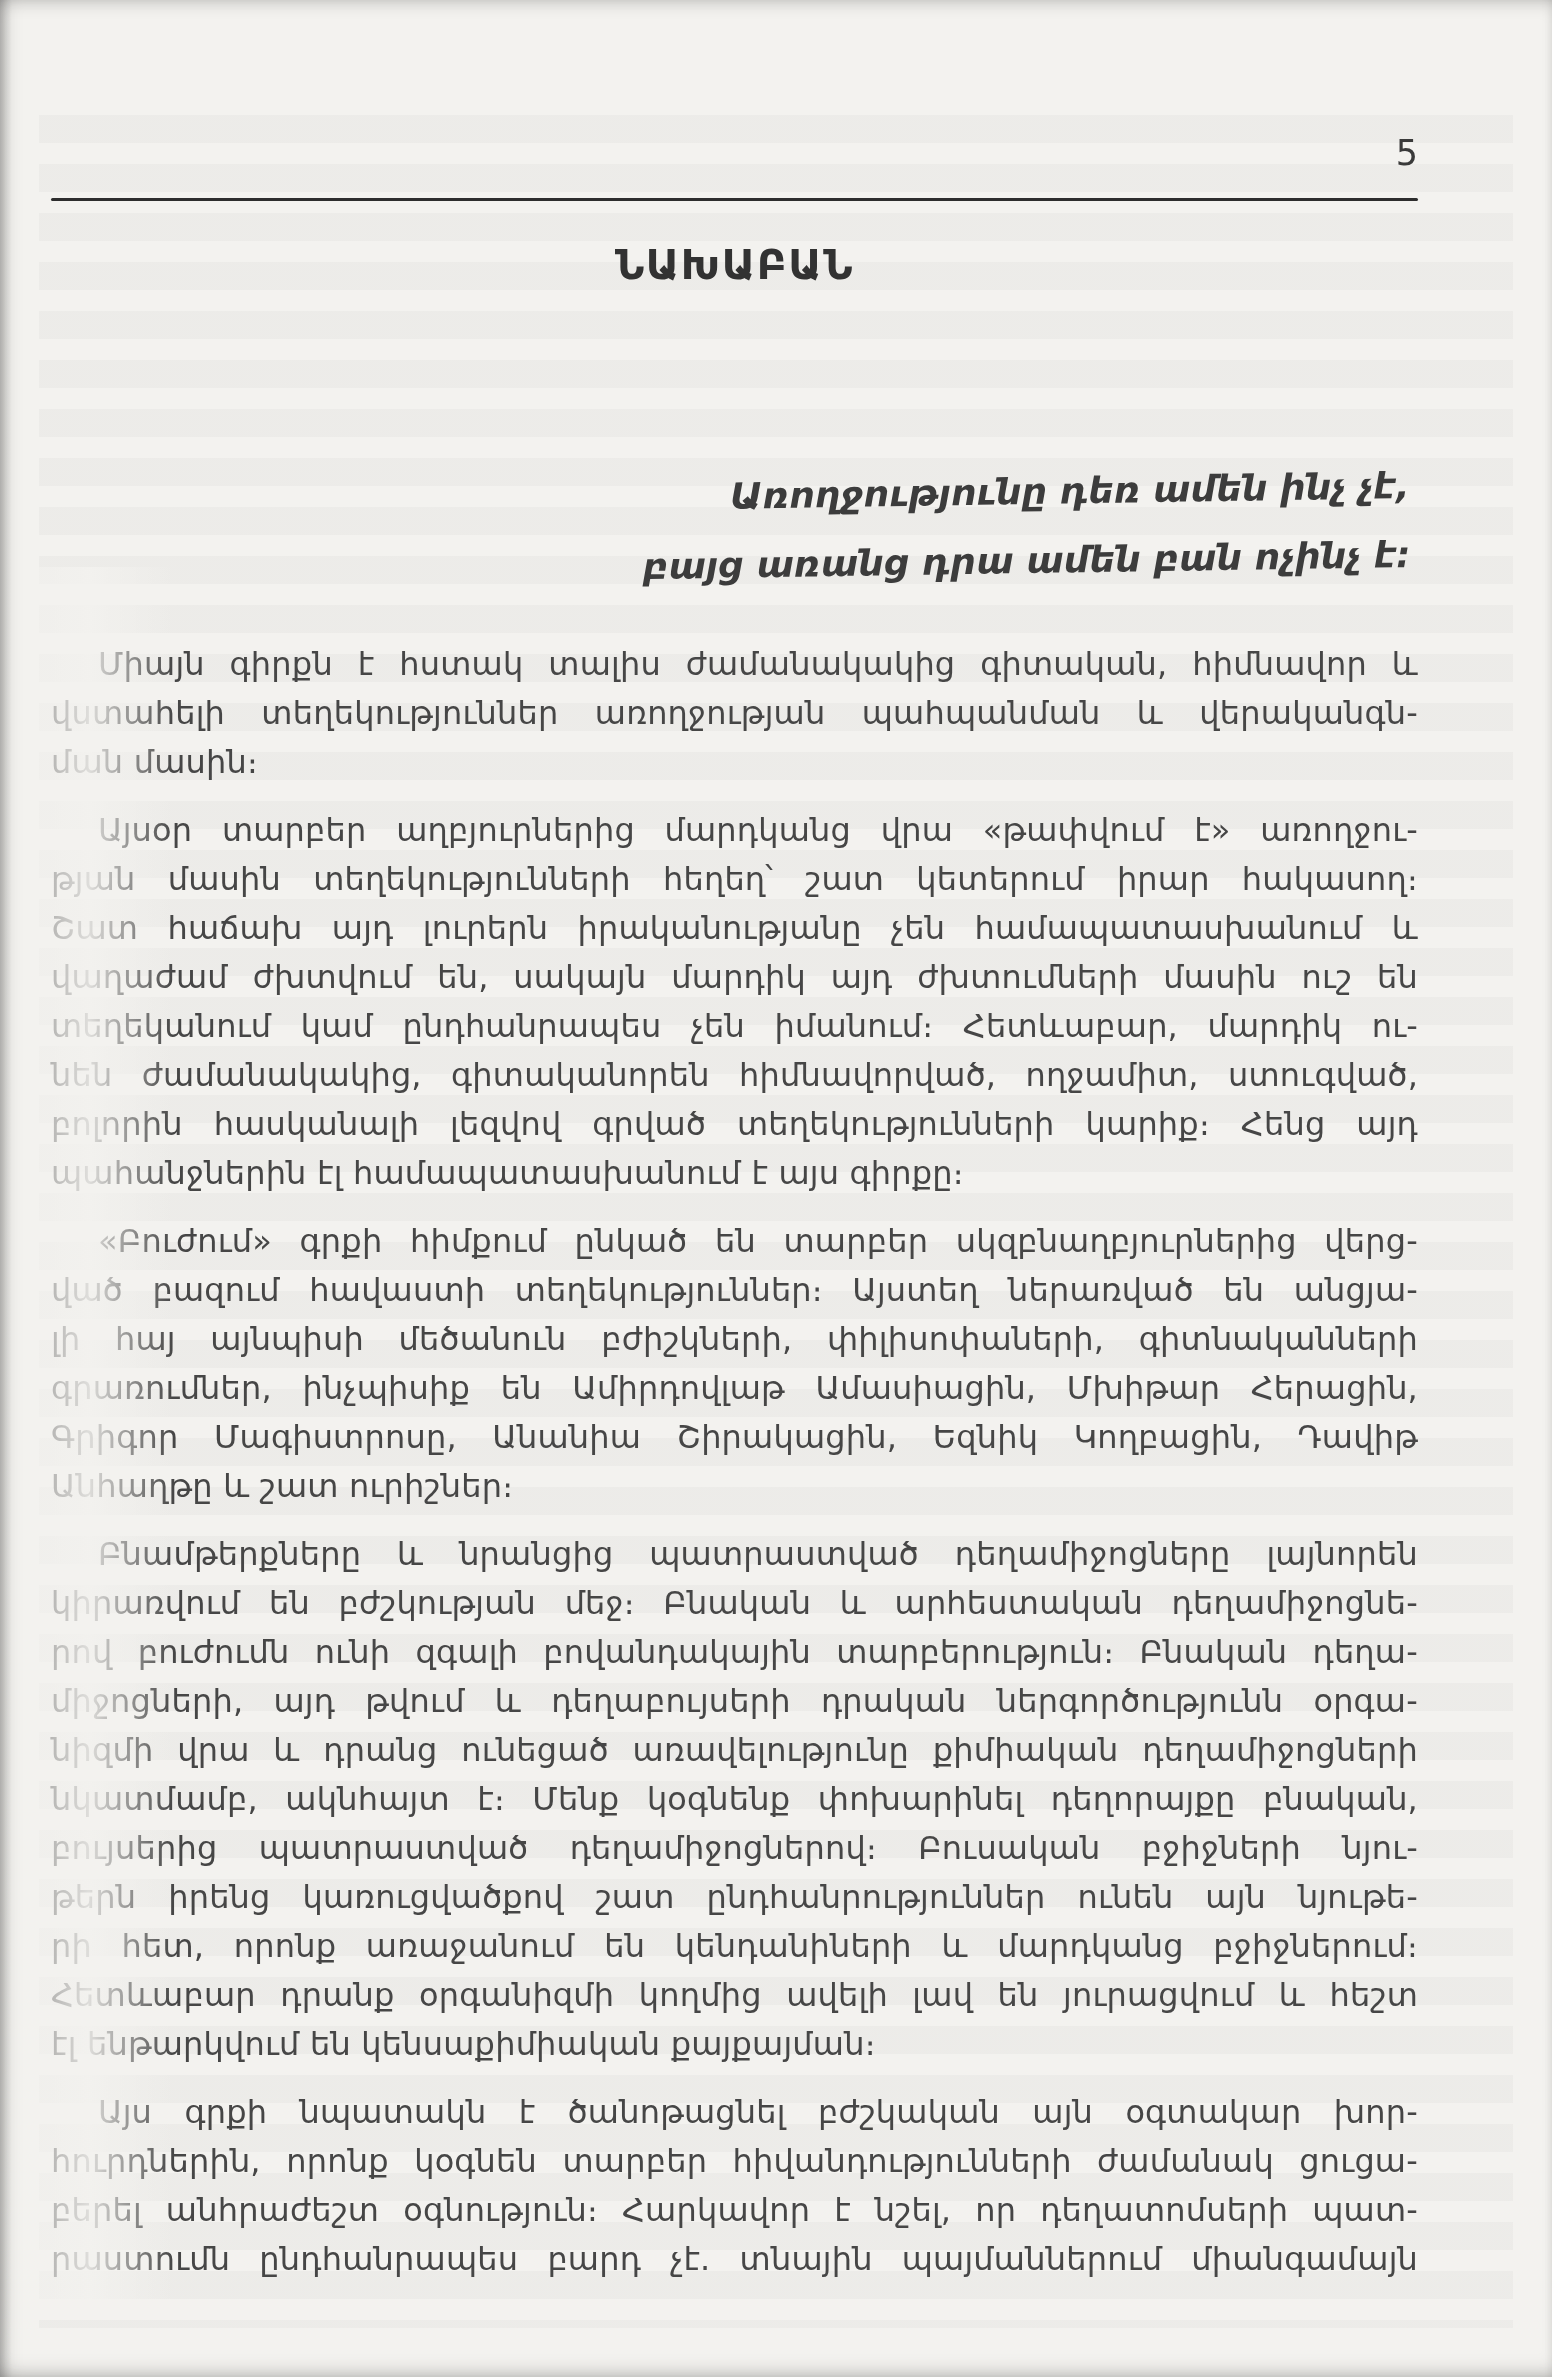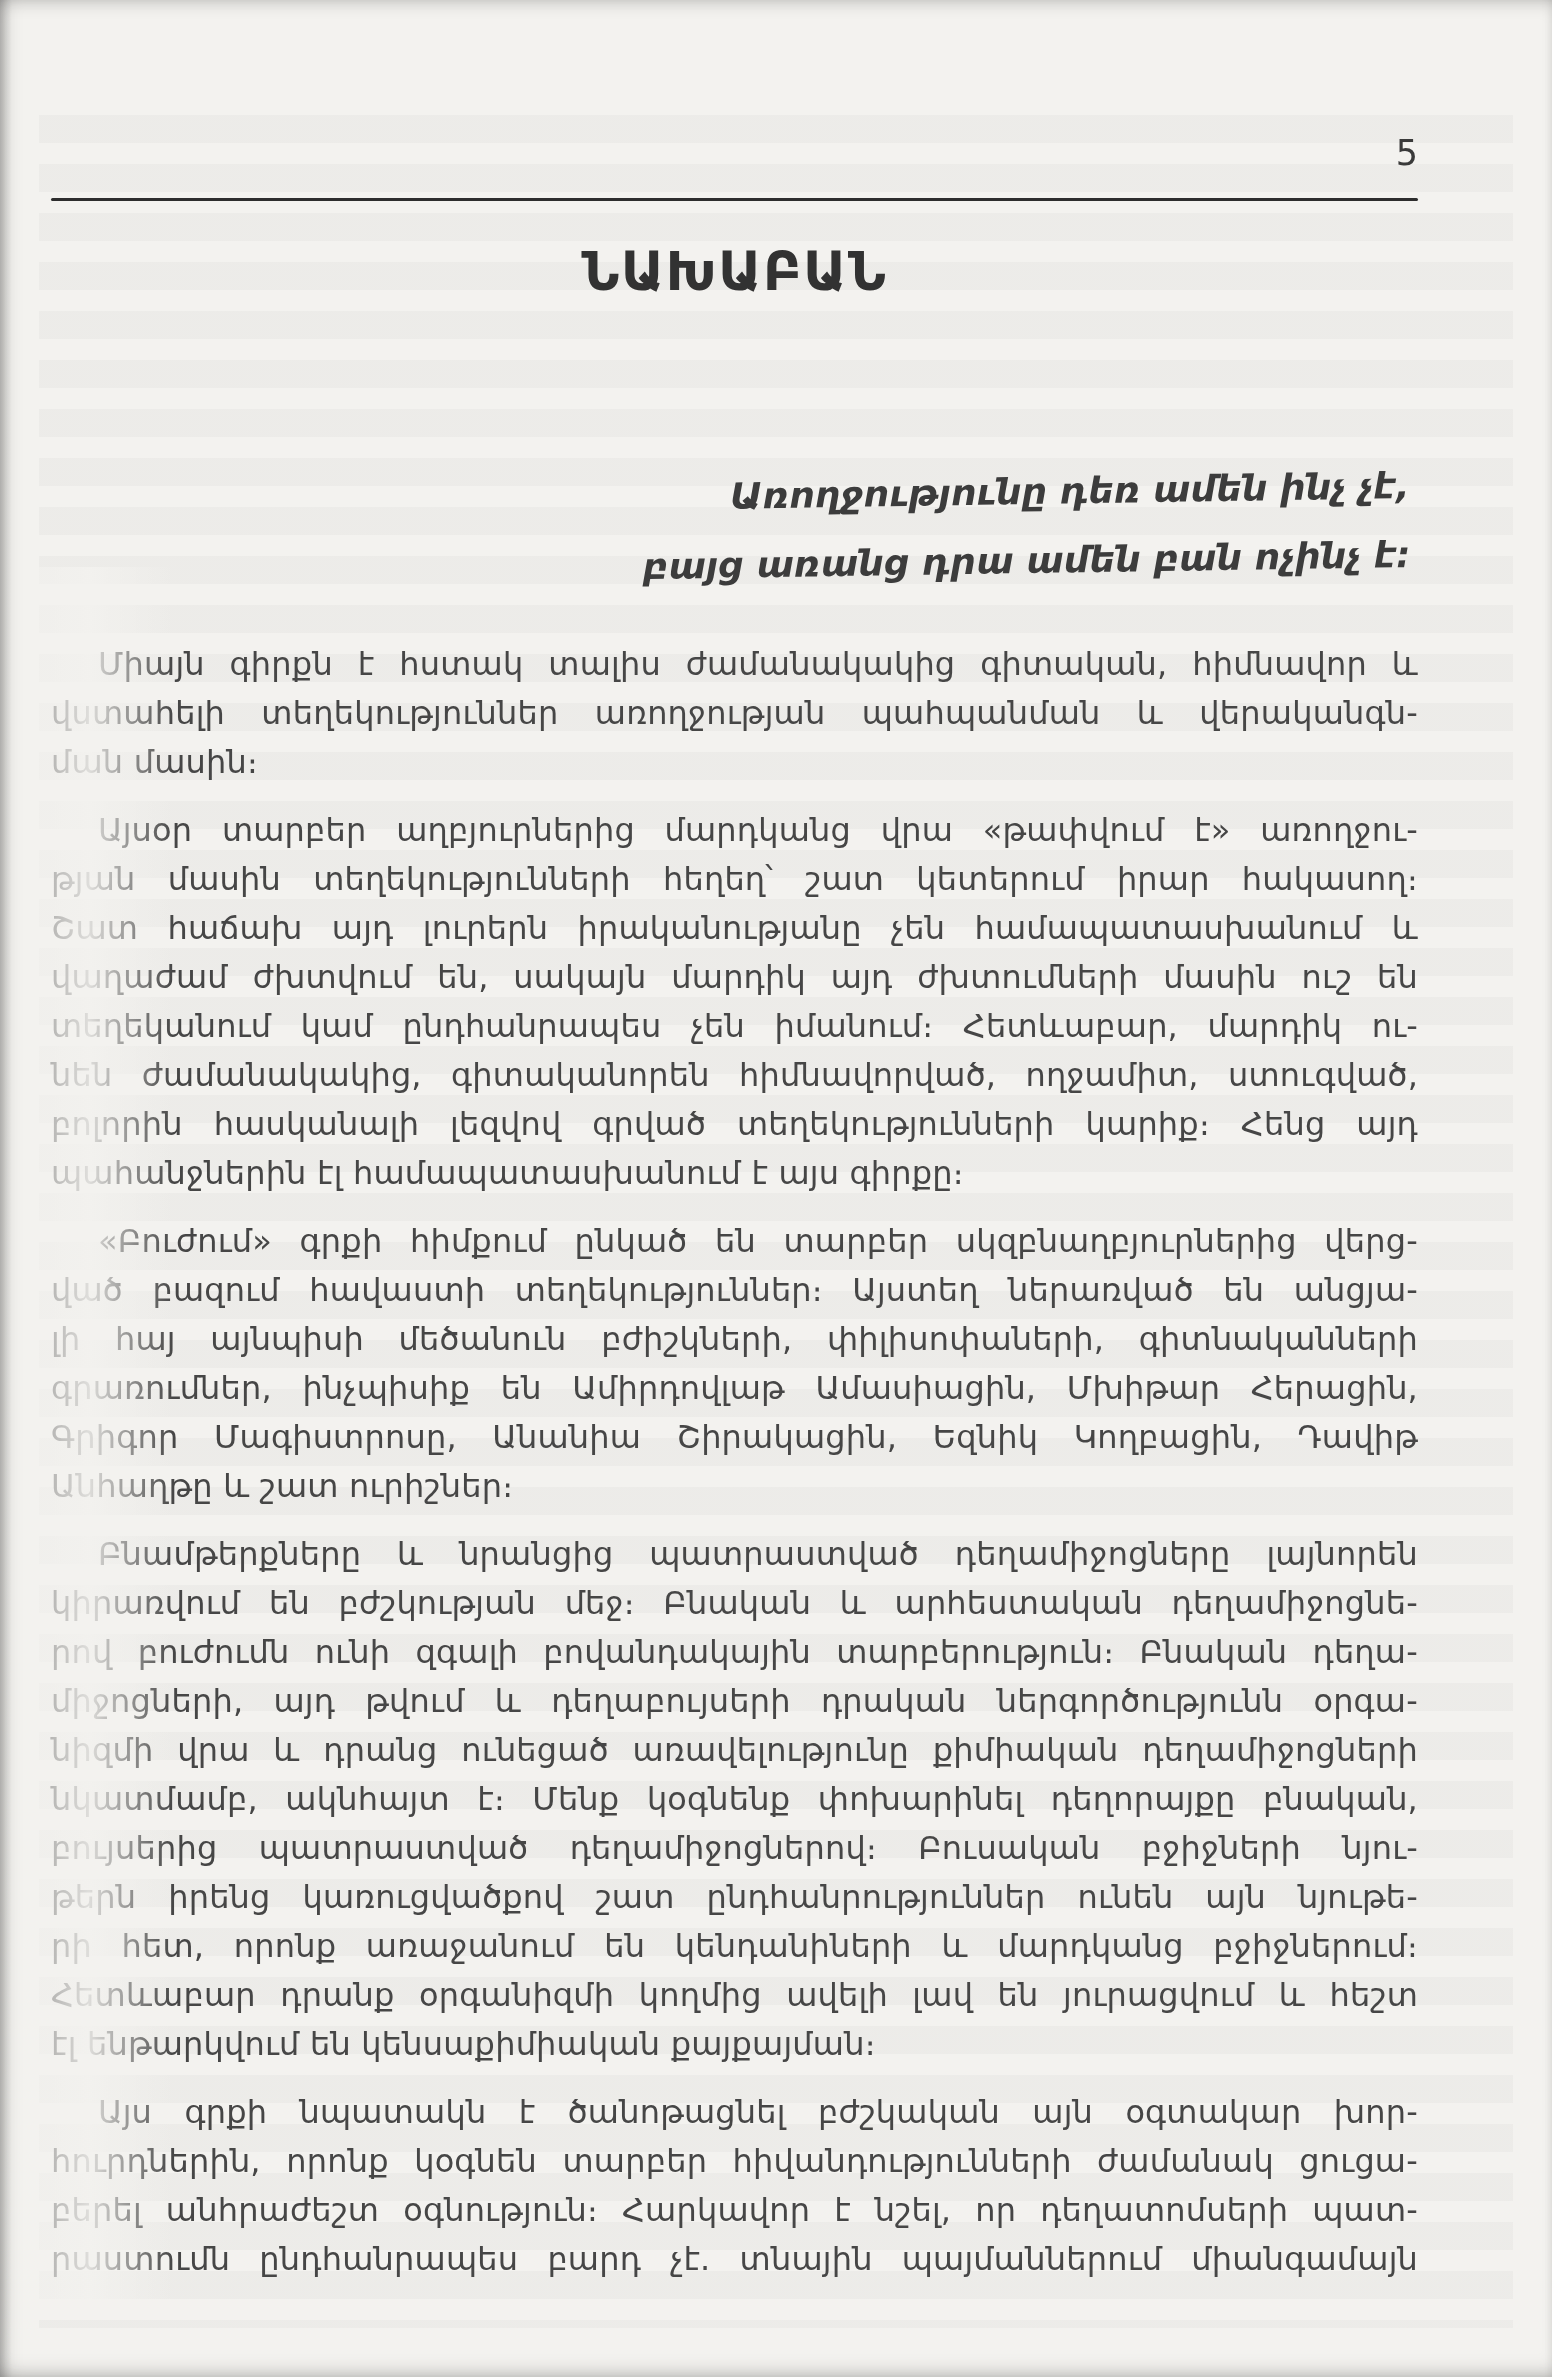--- a/index.html
+++ b/index.html
@@ -19,21 +19,21 @@
   .page-number{
     position:absolute;top:136px;left:51px;width:1367px;
     text-align:right;font-size:35px;line-height:1;color:#3a3a3a;
   }
   .rule{
     position:absolute;top:198px;left:51px;width:1367px;height:3.3px;
     background:#2d2d2d;border-radius:1.6px;
   }
   .title{
     position:absolute;top:241px;left:51px;width:1367px;margin:0;
-    text-align:center;font-size:53px;font-weight:bold;letter-spacing:1.6px;color:#323232;
+    text-align:center;font-size:41px;font-weight:bold;letter-spacing:1.6px;color:#323232;
   }
   .epigraph{
     position:absolute;top:451px;left:51px;width:1359px;
     text-align:right;font-size:36px;font-weight:bold;font-style:italic;
     line-height:69px;color:#3c3c3c;
     transform:rotate(-0.9deg);transform-origin:100% 50%;
   }
   .body-text{
     position:absolute;top:640px;left:51px;width:1367px;
     font-size:32px;line-height:49px;letter-spacing:0.2px;color:#464646;

